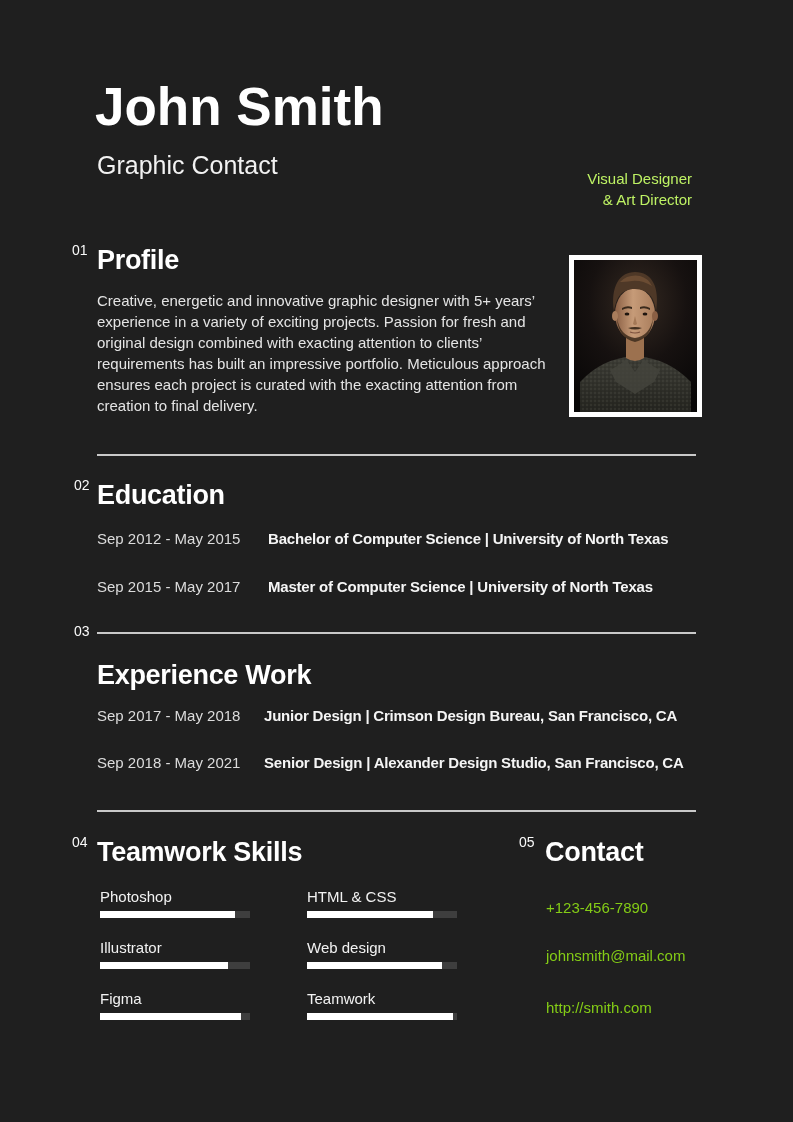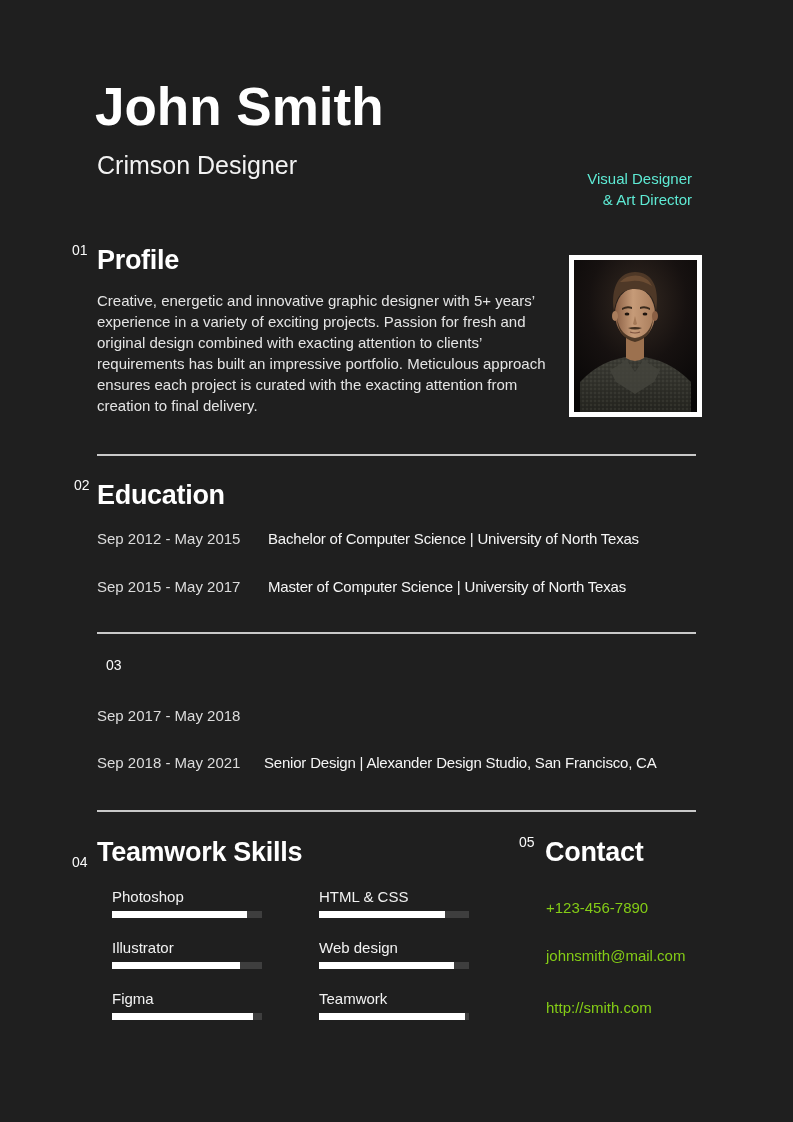--- a/index.html
+++ b/index.html
@@ -6,69 +6,69 @@
   .page{
     position:relative;width:793px;height:1122px;margin:0 auto;
     background:#1f1f1f;color:#ffffff;
     font-family:"Liberation Sans",sans-serif;overflow:hidden;
   }
   .abs{position:absolute;}
 
   
   .name{left:95px;top:78px;font-size:53px;font-weight:bold;line-height:1.1;color:#ffffff;white-space:nowrap;text-align:right;}
   .subtitle{left:97px;top:151px;font-size:25px;font-weight:400;color:#f2f2f2;white-space:nowrap;}
-  .side-title{right:101px;top:168px;font-size:15px;line-height:21px;text-align:right;color:#5eead4;}
+  .side-title{right:101px;top:168px;font-size:15px;line-height:21px;text-align:right;color:#bef264;}
 
   
   .sup{font-size:14px;color:#fafafa;}
   .sec-title{font-size:27px;font-weight:bold;letter-spacing:-0.3px;color:#ffffff;white-space:nowrap;}
   #profile-num{left:72px;top:242px;}   #profile-title{left:97px;top:245px;}
   #edu-num{left:74px;top:477px;}       #edu-title{left:97px;top:480px;}
-  #exp-num{left:74px;top:657px;margin-left:32px;}       #exp-title{left:97px;top:660px;}
-  #skills-num{left:72px;top:834px;margin-top:20px;}    #skills-title{left:97px;top:837px;}
+  #exp-num{left:74px;top:623px;}       #exp-title{left:97px;top:660px;}
+  #skills-num{left:72px;top:834px;}    #skills-title{left:97px;top:837px;}
   #contact-num{left:519px;top:834px;}  #contact-title{left:545px;top:837px;}
 
   
   .profile-body{left:97px;top:290px;width:455px;font-size:15px;line-height:21px;color:#e4e4e4;}
 
   
   .photo-frame{left:569px;top:255px;width:133px;height:162px;background:#ffffff;padding:5px;box-sizing:border-box;}
   .photo-frame svg{display:block;width:100%;height:100%;}
 
   
   .divider{left:97px;width:599px;height:2px;background:#c9c9c9;}
   #divider-1{top:454px;} #divider-2{top:632px;} #divider-3{top:810px;}
 
   
   .row{position:absolute;left:97px;width:620px;height:18px;}
   .row .dates{position:absolute;left:0;font-size:15px;color:#dcdcdc;white-space:nowrap;}
-  .row .detail{position:absolute;left:171px;font-size:15px;font-weight:normal;letter-spacing:-0.2px;color:#f5f5f5;white-space:nowrap;}
+  .row .detail{position:absolute;left:171px;font-size:15px;font-weight:bold;letter-spacing:-0.2px;color:#f5f5f5;white-space:nowrap;}
   .row.exp .detail{left:167px;}
   #edu-row-0{top:530px;} #edu-row-1{top:578px;text-align:right;}
   #exp-row-0{top:707px;} #exp-row-1{top:754px;}
 
   
-  .skill{position:absolute;width:150px;margin-left:12px;}
+  .skill{position:absolute;width:150px;}
   .skill .label{font-size:15px;color:#f2f2f2;white-space:nowrap;}
   .skill .track{margin-top:6px;width:150px;height:7px;background:#3e3e3e;}
   .skill .fill{height:100%;background:#ffffff;}
   #skill-0{left:100px;top:888px;} #skill-1{left:100px;top:939px;} #skill-2{left:100px;top:990px;}
   #skill-3{left:307px;top:888px;} #skill-4{left:307px;top:939px;} #skill-5{left:307px;top:990px;}
 
   
   .contact-item{position:absolute;left:546px;font-size:15px;color:#84cc16;white-space:nowrap;}
   #contact-0{top:899px;} #contact-1{top:947px;} #contact-2{top:999px;}
 </style>
 </head>
 <body>
 
 <div class="page">
 
   <div class="abs name">John Smith</div>
-  <div class="abs subtitle">Crimson Designer</div>
+  <div class="abs subtitle">Graphic Contact</div>
   <div class="abs side-title">
     <span>Visual Designer</span><br>
     <span>&amp; Art Director</span>
   </div>
 
   <div class="abs sup" id="profile-num">01</div>
   <div class="abs sec-title" id="profile-title">Profile</div>
   <div class="abs profile-body">Creative, energetic and innovative graphic designer with 5+ years’ experience in a variety of exciting projects. Passion for fresh and original design combined with exacting attention to clients’ requirements has built an impressive portfolio. Meticulous approach ensures each project is curated with the exacting attention from creation to final delivery.</div>
 
   <div class="abs photo-frame">
@@ -134,22 +134,24 @@
     <span class="detail">Bachelor of Computer Science | University of North Texas</span>
   </div>
   <div class="row" id="edu-row-1">
     <span class="dates">Sep 2015 - May 2017</span>
     <span class="detail">Master of Computer Science | University of North Texas</span>
   </div>
 
   <div class="abs divider" id="divider-2"></div>
 
   <div class="abs sup" id="exp-num">03</div>
+  <div class="abs sec-title" id="exp-title">Experience Work</div>
   <div class="row exp" id="exp-row-0">
     <span class="dates">Sep 2017 - May 2018</span>
+    <span class="detail">Junior Design | Crimson Design Bureau, San Francisco, CA</span>
   </div>
   <div class="row exp" id="exp-row-1">
     <span class="dates">Sep 2018 - May 2021</span>
     <span class="detail">Senior Design | Alexander Design Studio, San Francisco, CA</span>
   </div>
 
   <div class="abs divider" id="divider-3"></div>
 
   <div class="abs sup" id="skills-num">04</div>
   <div class="abs sec-title" id="skills-title">Teamwork Skills</div>

